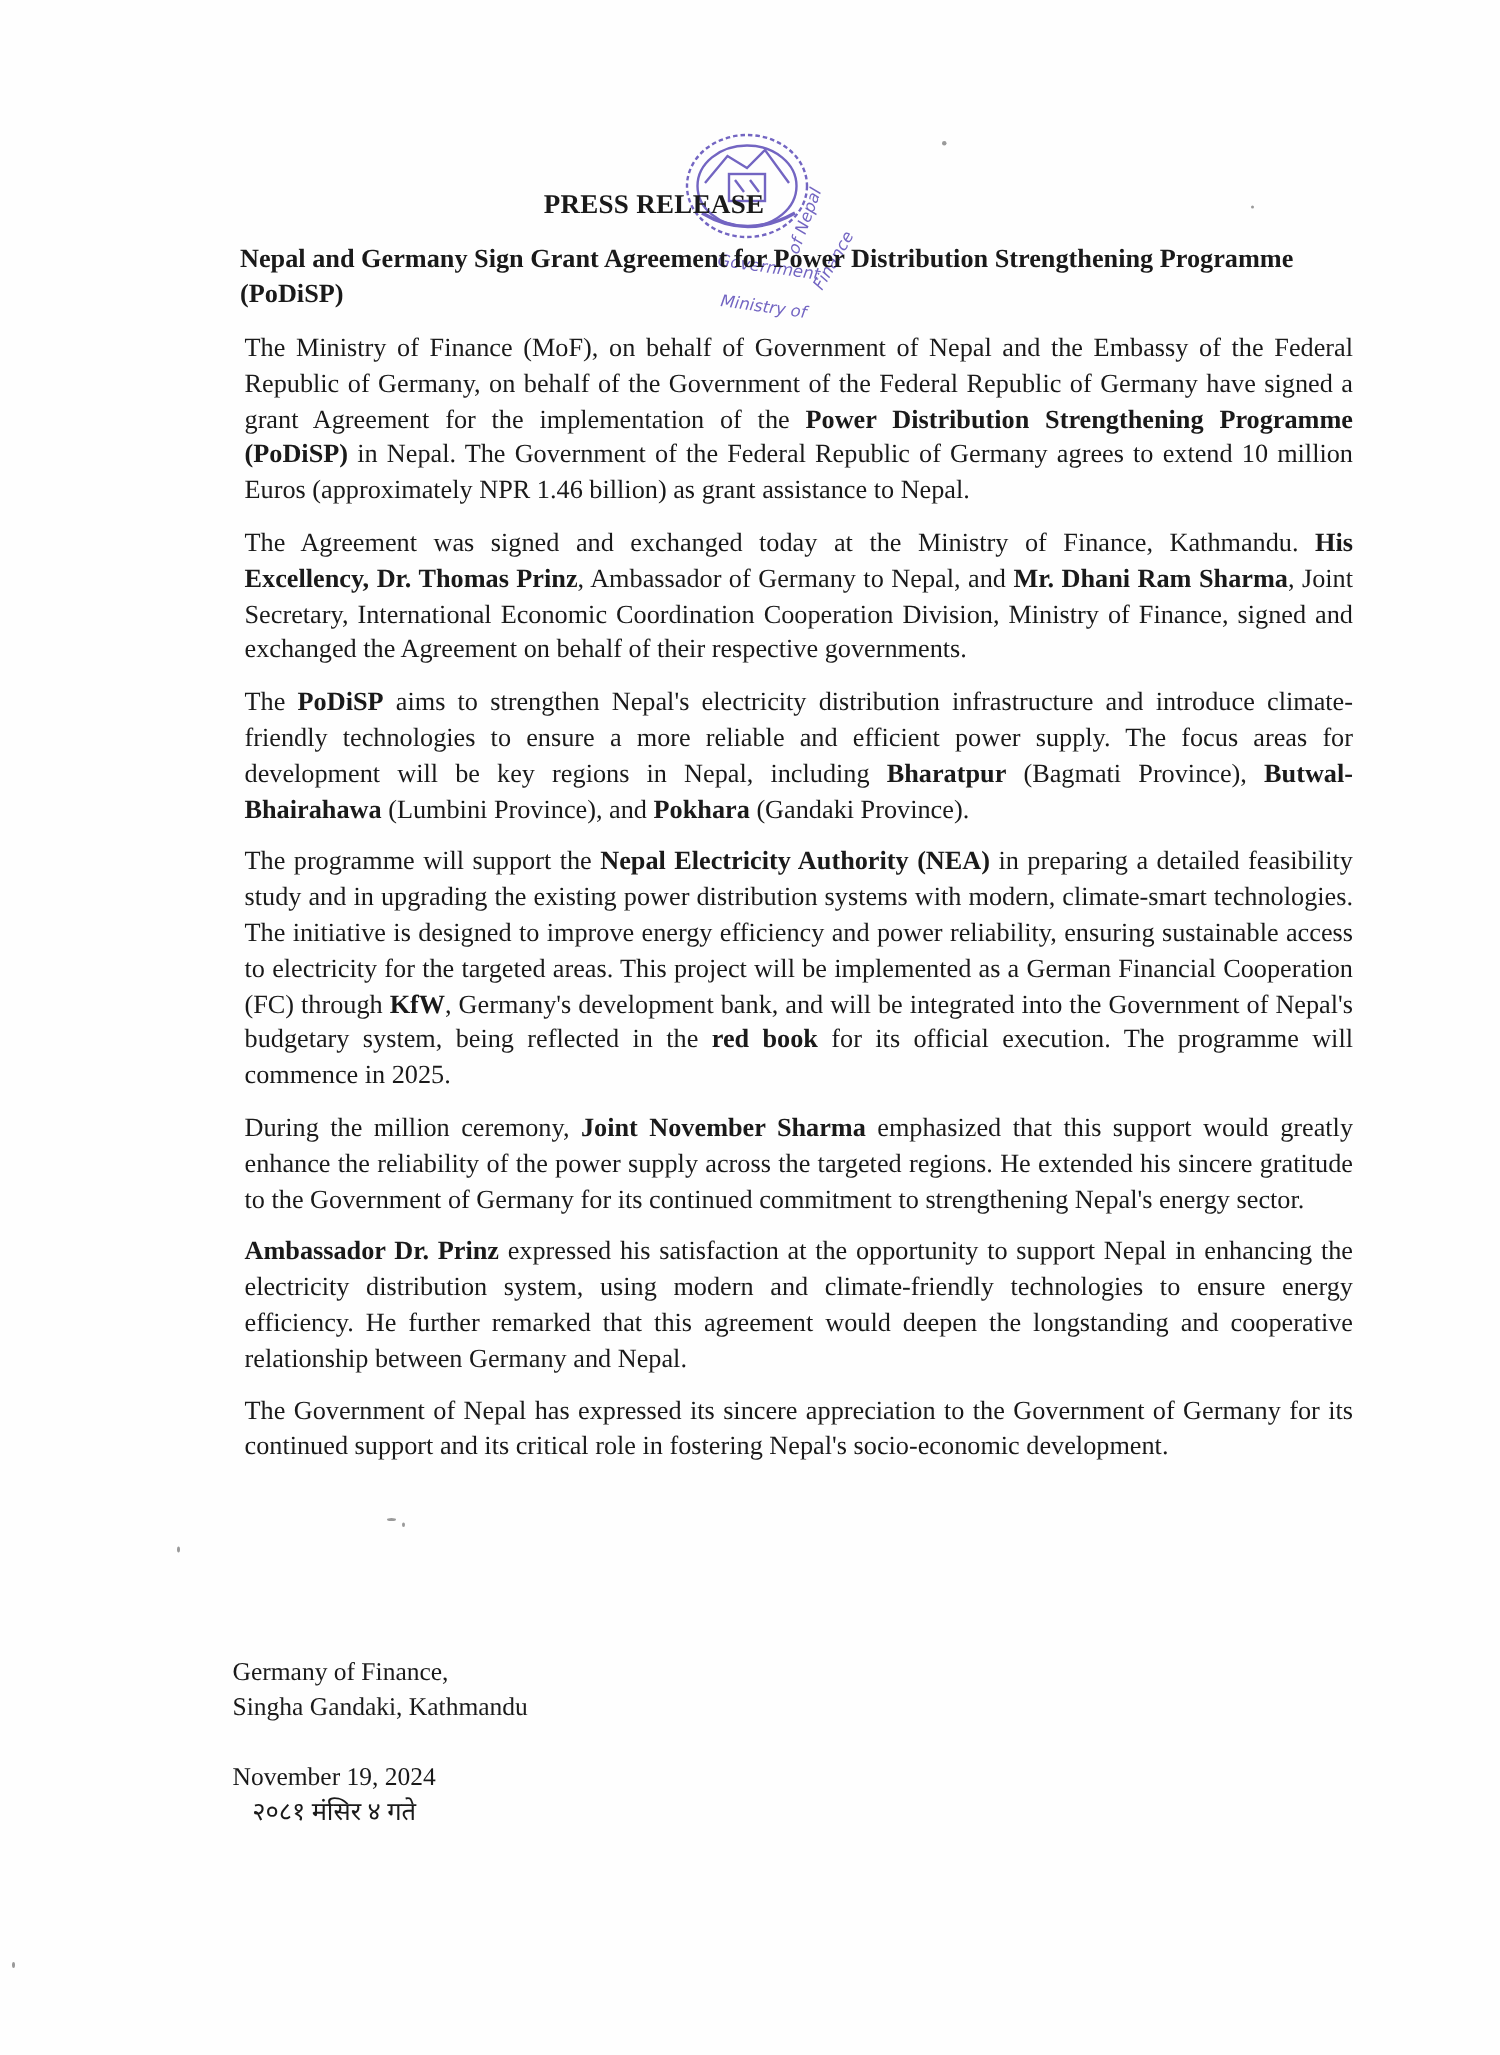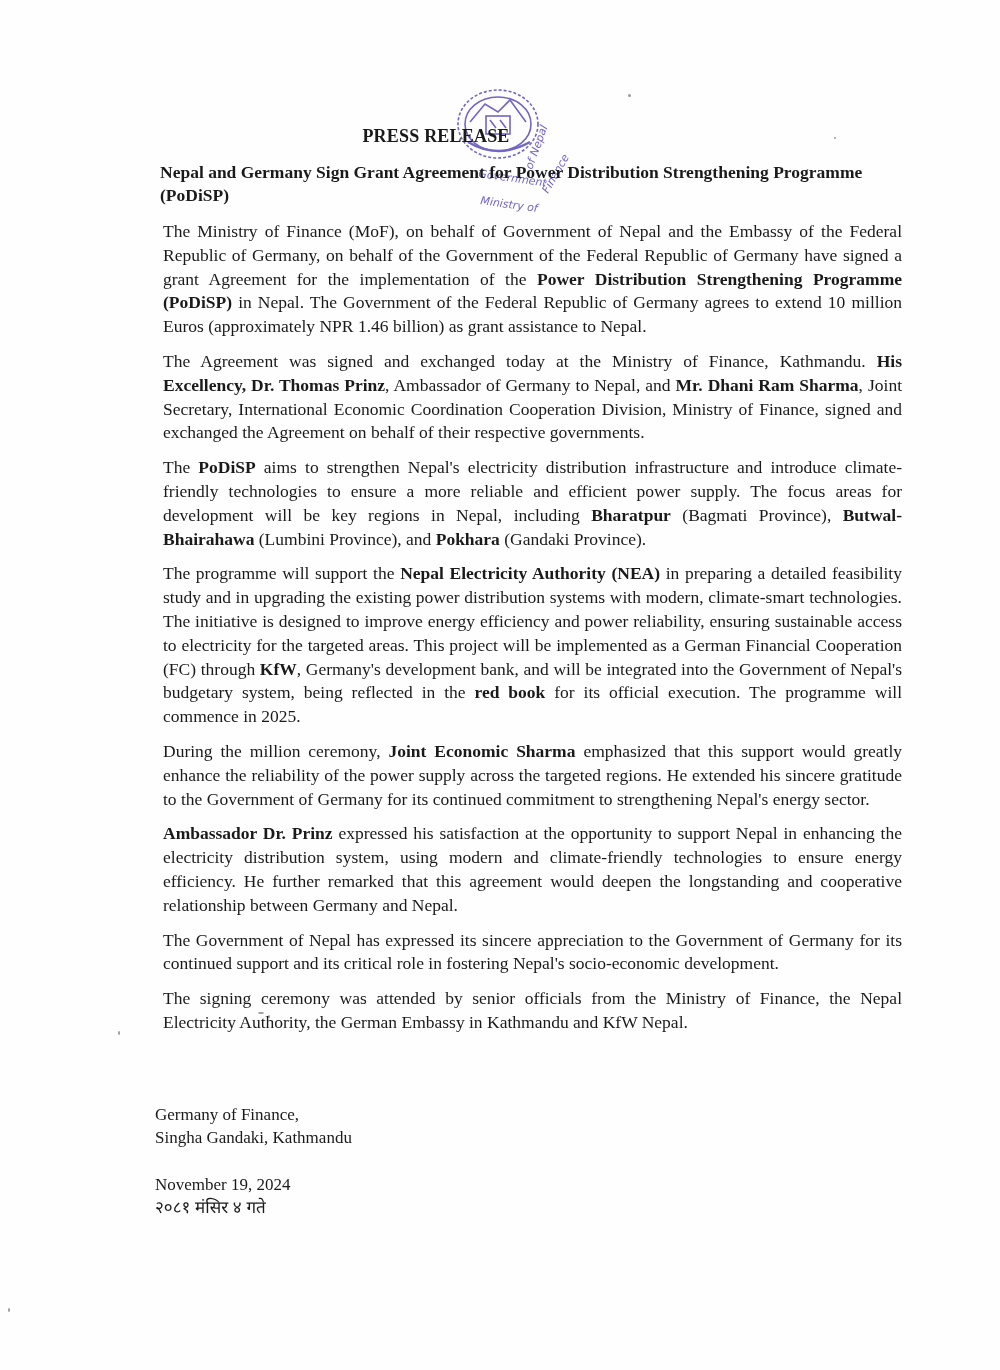--- a/index.html
+++ b/index.html
@@ -77,22 +77,23 @@
       line-height: 23px;
     }
     .date-block {
       position: absolute;
       left: 155px;
       top: 1173px;
       font-size: 17px;
       line-height: 23px;
     }
     .nepali-date {
-      font-family: Liberation Sans, sans-serif;
+      font-family: Liberation Serif, serif;
       font-size: 17px;
+      text-align: center;
     }
     .speck {
       position: absolute;
       background: #9a9a9a;
       border-radius: 50%;
     }
   </style>
 </head>
 <body>
 
@@ -117,24 +118,23 @@
 
   <div class="header-title">PRESS RELEASE</div>
 
   <div class="headline">Nepal and Germany Sign Grant Agreement for Power Distribution Strengthening Programme (PoDiSP)</div>
 
   <div class="body-text">
     <p><span>The Ministry of Finance (MoF), on behalf of Government of Nepal and the Embassy of the Federal Republic of Germany, on behalf of the Government of the Federal Republic of Germany have signed a grant Agreement for the implementation of the </span><b>Power Distribution Strengthening Programme (PoDiSP)</b><span> in Nepal. The Government of the Federal Republic of Germany agrees to extend 10 million Euros (approximately NPR 1.46 billion) as grant assistance to Nepal.</span></p>
     <p><span>The Agreement was signed and exchanged today at the Ministry of Finance, Kathmandu. </span><b>His Excellency, Dr. Thomas Prinz</b><span>, Ambassador of Germany to Nepal, and </span><b>Mr. Dhani Ram Sharma</b><span>, Joint Secretary, International Economic Coordination Cooperation Division, Ministry of Finance, signed and exchanged the Agreement on behalf of their respective governments.</span></p>
     <p><span>The </span><b>PoDiSP</b><span> aims to strengthen Nepal's electricity distribution infrastructure and introduce climate-friendly technologies to ensure a more reliable and efficient power supply. The focus areas for development will be key regions in Nepal, including </span><b>Bharatpur</b><span> (Bagmati Province), </span><b>Butwal-Bhairahawa</b><span> (Lumbini Province), and </span><b>Pokhara</b><span> (Gandaki Province).</span></p>
     <p><span>The programme will support the </span><b>Nepal Electricity Authority (NEA)</b><span> in preparing a detailed feasibility study and in upgrading the existing power distribution systems with modern, climate-smart technologies. The initiative is designed to improve energy efficiency and power reliability, ensuring sustainable access to electricity for the targeted areas. This project will be implemented as a German Financial Cooperation (FC) through </span><b>KfW</b><span>, Germany's development bank, and will be integrated into the Government of Nepal's budgetary system, being reflected in the </span><b>red book</b><span> for its official execution. The programme will commence in 2025.</span></p>
-    <p><span>During the million ceremony, </span><b>Joint Economic Sharma</b><span> emphasized that this support would greatly enhance the reliability of the power supply across the targeted regions. He extended his sincere gratitude to the Government of Germany for its continued commitment to strengthening Nepal's energy sector.</span></p>
+    <p><span>During the million ceremony, </span><b>Joint November Sharma</b><span> emphasized that this support would greatly enhance the reliability of the power supply across the targeted regions. He extended his sincere gratitude to the Government of Germany for its continued commitment to strengthening Nepal's energy sector.</span></p>
     <p><b>Ambassador Dr. Prinz</b><span> expressed his satisfaction at the opportunity to support Nepal in enhancing the electricity distribution system, using modern and climate-friendly technologies to ensure energy efficiency. He further remarked that this agreement would deepen the longstanding and cooperative relationship between Germany and Nepal.</span></p>
     <p><span>The Government of Nepal has expressed its sincere appreciation to the Government of Germany for its continued support and its critical role in fostering Nepal's socio-economic development.</span></p>
-    <p><span>The signing ceremony was attended by senior officials from the Ministry of Finance, the Nepal Electricity Authority, the German Embassy in Kathmandu and KfW Nepal.</span></p>
   </div>
 
   <div class="signature">
     <div>Germany of Finance,</div>
     <div>Singha Gandaki, Kathmandu</div>
   </div>
 
   <div class="date-block">
     <div>November 19, 2024</div>
     <div class="nepali-date">२०८१ मंसिर ४ गते</div>

